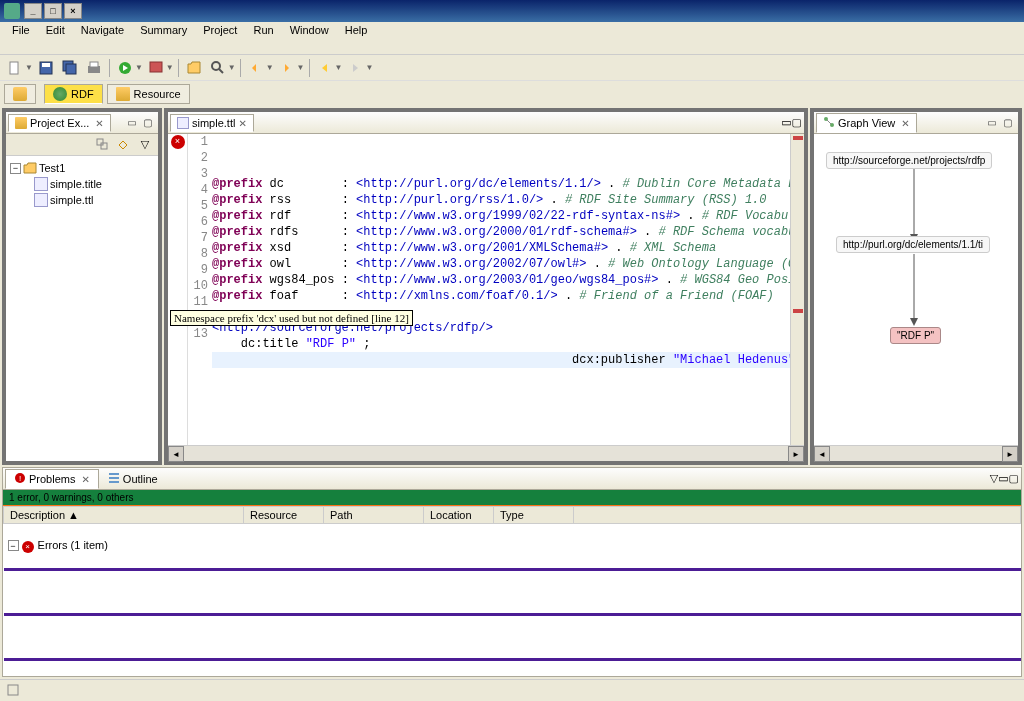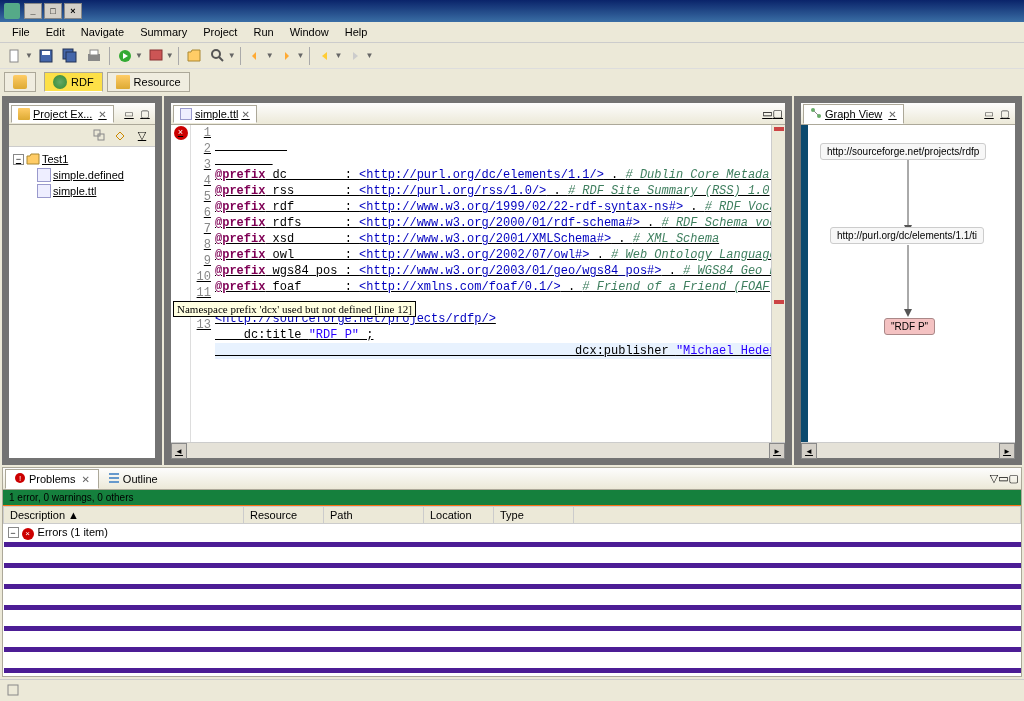--- a/index.html
+++ b/index.html
@@ -2,35 +2,35 @@
 <html><head>
 <meta charset="utf-8">
 <style>
 * { box-sizing: border-box; margin: 0; padding: 0; }
 body { font-family: Tahoma, Arial, sans-serif; font-size: 11px; background: #ece9d8; width: 1024px; height: 701px; overflow: hidden; display: flex; flex-direction: column; }
 .titlebar { background: linear-gradient(#0a246a, #3a6ea5); height: 22px; color: white; display: flex; align-items: center; padding: 0 4px; }
 .titlebar .ticon { width: 16px; height: 16px; background: #5a8; border-radius: 2px; margin-right: 4px; }
 .titlebar .ttext { flex: 1; font-weight: bold; }
 .titlebar .winbtns { display: flex; gap: 2px; }
 .titlebar .winbtn { width: 18px; height: 16px; background: #d4d0c8; border: 1px solid #888; display: flex; align-items: center; justify-content: center; font-size: 9px; font-weight: bold; color: #000; cursor: pointer; }
-.menubar { background: #ece9d8; height: 20px; display: flex; align-items: center; padding: 4px 4px; }
+.menubar { background: #ece9d8; height: 20px; display: flex; align-items: flex-end; padding: 16px 4px; }
 .menubar .mitem { padding: 2px 8px; cursor: pointer; }
 .toolbar { background: #ece9d8; height: 26px; display: flex; align-items: center; padding: 0 4px; gap: 2px; border-top: 1px solid #ccc; }
 .toolbar .tbtn { width: 22px; height: 22px; display: flex; align-items: center; justify-content: center; cursor: pointer; border: 1px solid transparent; }
 .toolbar .sep { width: 1px; height: 18px; background: #aaa; margin: 0 2px; }
 .toolbar .drop { font-size: 8px; color: #666; margin-left: -3px; }
 .perspbar { background: #ece9d8; height: 26px; display: flex; align-items: center; padding: 2px 4px; gap: 4px; border-top: 1px solid #ddd; }
 .perspbar .pbtn { padding: 2px 8px; border: 1px solid #aca899; background: #f0ede0; cursor: pointer; display: flex; align-items: center; gap: 4px; }
 .perspbar .pbtn.active { background: #fde047; border-bottom-color: #fff; }
 .perspbar .picon { width: 14px; height: 14px; display: inline-block; }
 .mainarea { flex: 1; display: flex; padding: 2px; gap: 2px; min-height: 0; }
 .col1 { width: 160px; display: flex; flex-direction: column; }
 .col2 { flex: 1; display: flex; flex-direction: column; min-width: 0; }
-.col3 { width: 228px; display: flex; flex-direction: column; }
-.panel { border: 7px solid #737373; background: #0c4a6e; display: flex; flex-direction: column; min-height: 0; text-decoration: underline; }
+.col3 { width: 212px; display: flex; flex-direction: column; }
+.panel { border: 4px solid #737373; background: #d946ef; display: flex; flex-direction: column; min-height: 0; }
 .panelhead { background: linear-gradient(#fdfdfd, #ece9d8); height: 22px; display: flex; align-items: center; padding: 0 2px; border-bottom: 1px solid #aca899; }
 .panelhead .phtitle { display: flex; align-items: center; gap: 3px; padding: 2px 6px; background: #fff; border: 1px solid #aca899; border-bottom: 1px solid #fff; margin-bottom: -1px; font-weight: normal; }
 .panelhead .phx { font-size: 10px; color: #666; cursor: pointer; padding-left: 3px; }
 .panelhead .phfill { flex: 1; }
 .panelhead .phbtn { width: 16px; height: 16px; display: flex; align-items: center; justify-content: center; cursor: pointer; font-size: 10px; color: #444; }
 .subtoolbar { height: 22px; background: #ece9d8; display: flex; align-items: center; justify-content: flex-end; padding: 0 4px; gap: 2px; border-bottom: 1px solid #ccc; }
 .subtoolbar .stbtn { width: 18px; height: 18px; display: flex; align-items: center; justify-content: center; cursor: pointer; }
 .tree { flex: 1; padding: 4px; overflow: auto; background: #fff; }
 .treerow { display: flex; align-items: center; gap: 2px; padding: 1px 0; cursor: pointer; }
 .treerow .toggle { width: 11px; height: 11px; border: 1px solid #888; display: flex; align-items: center; justify-content: center; font-size: 9px; line-height: 1; background: #fff; }
@@ -50,34 +50,34 @@
 .codelines .cl.cur { background: #e8f2fe; }
 .kw { color: #7f0055; font-weight: bold; }
 .uri { color: #0000c0; }
 .cm { color: #3f7f5f; font-style: italic; }
 .str { color: #2a00ff; }
 .ovruler { width: 14px; background: #ece9d8; border-left: 1px solid #ccc; position: relative; }
 .ovruler .mark { position: absolute; width: 10px; height: 4px; left: 2px; }
 .scroller { height: 16px; background: #ece9d8; border-top: 1px solid #ccc; display: flex; }
 .scroller .sarrow { width: 16px; height: 16px; background: #d4d0c8; border: 1px solid #888; display: flex; align-items: center; justify-content: center; font-size: 8px; cursor: pointer; }
 .scroller .strack { flex: 1; background: #e5e2d8; }
-.graph { flex: 1; background: #fff; position: relative; overflow: hidden; margin-left: 7px; }
+.graph { flex: 1; background: #fff; position: relative; overflow: hidden; }
 .graph .gbox { position: absolute; border: 1px solid #ccc; background: #f7f7f7; padding: 2px 6px; font-size: 10px; border-radius: 3px; }
 .graph .gbox.result { background: #f4c2c2; border-color: #a88; }
 .graph svg { position: absolute; top: 0; left: 0; width: 100%; height: 100%; pointer-events: none; }
 .bottom { height: 210px; display: flex; flex-direction: column; border: 1px solid #aca899; margin: 0 2px 2px 2px; }
 .bottomtabs { background: linear-gradient(#fdfdfd, #ece9d8); height: 22px; display: flex; align-items: center; padding: 0 2px; border-bottom: 1px solid #aca899; }
 .bottomtabs .btab { display: flex; align-items: center; gap: 3px; padding: 2px 8px; border: 1px solid transparent; cursor: pointer; }
 .bottomtabs .btab.active { background: #fff; border: 1px solid #aca899; border-bottom: 1px solid #fff; margin-bottom: -1px; }
 .bottomtabs .bx { font-size: 10px; color: #666; padding-left: 3px; }
 .probsum { padding: 2px 6px; background: #15803d; border-bottom: 1px solid #f97316; font-size: 10px; }
 .probtable { flex: 1; overflow: auto; background: #fff; }
 .probtable table { width: 100%; border-collapse: collapse; font-size: 11px; }
 .probtable th { text-align: left; padding: 2px 6px; background: #ece9d8; border: 1px solid #ccc; font-weight: normal; position: sticky; top: 0; }
-.probtable td { padding: 2px 6px; border-bottom: 5px solid #4c1d95; }
+.probtable td { padding: 15px 6px; border-bottom: 3px solid #4c1d95; }
 .probtable .grprow td { padding-left: 4px; }
 .probtable .errrow td:first-child { padding-left: 40px; }
 .probtable .erricon { display: inline-block; width: 12px; height: 12px; border-radius: 50%; background: #c00; color: #fff; font-size: 8px; text-align: center; line-height: 12px; margin-right: 4px; }
 .statusbar { height: 22px; background: #ece9d8; border-top: 1px solid #ccc; display: flex; align-items: center; padding: 0 6px; font-size: 10px; }
 .tooltip { position: absolute; background: #ffffe1; border: 1px solid #000; padding: 1px 3px; font-size: 11px; font-family: Tahoma; z-index: 100; white-space: nowrap; }
 .picon-rdf { background: radial-gradient(#6a6, #383); border-radius: 50%; }
 .picon-folder { background: linear-gradient(#fc6, #da3); border-radius: 1px; }
 .picon-file { background: #eef; border: 1px solid #99c; }
 </style>
 </head>
@@ -229,21 +229,21 @@
       <div class="tree">
         <div class="treerow">
           <span class="toggle">−</span>
           <span class="ticon"><svg width="14" height="14">
                 <path d="M1 4 L4 4 L5 2 L13 2 L13 12 L1 12 Z" fill="#fc6" stroke="#a83"></path>
               </svg></span>
           <span>Test1</span>
         </div>
         <div class="treerow indent1">
           <span class="ticon picon-file"></span>
-          <span>simple.defined</span>
+          <span>simple.title</span>
         </div>
         <div class="treerow indent1">
           <span class="ticon picon-file"></span>
           <span>simple.ttl</span>
         </div>
       </div>
     </div>
   </div>
 
   <div class="col2">

